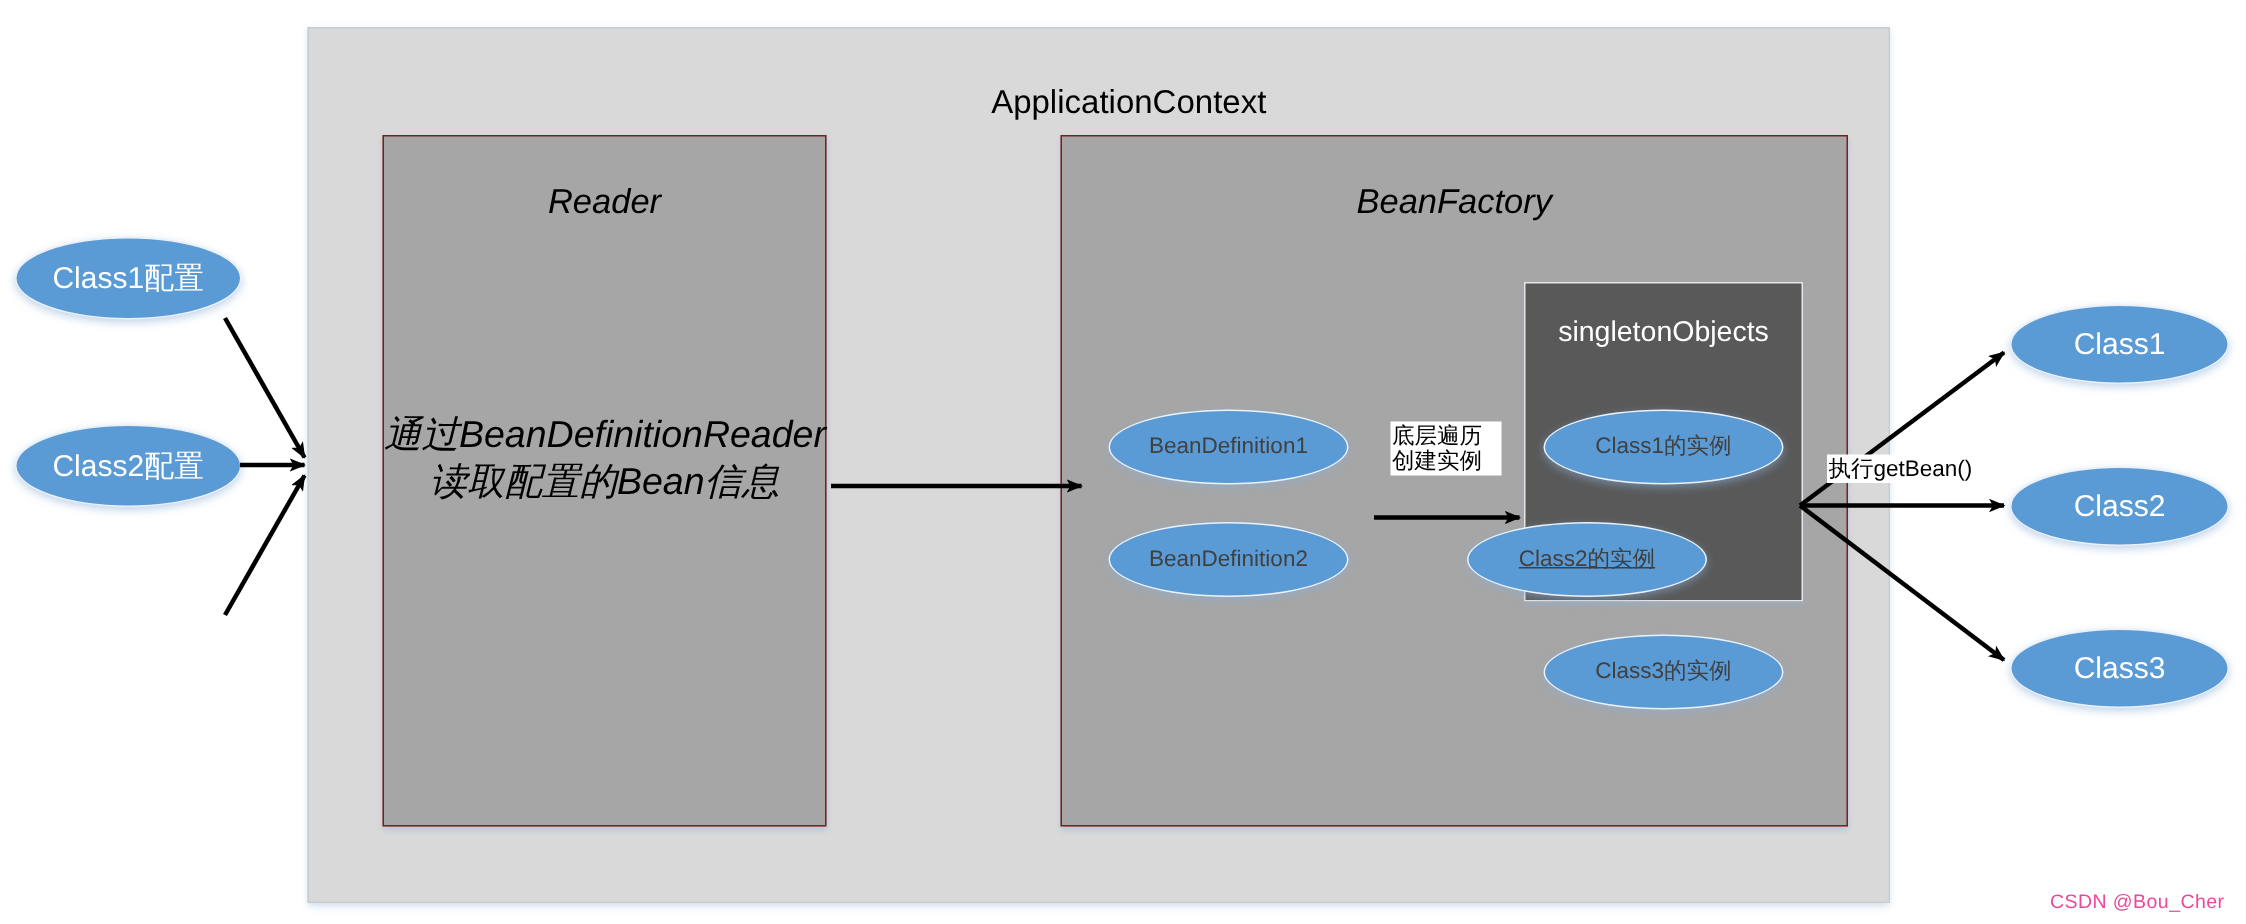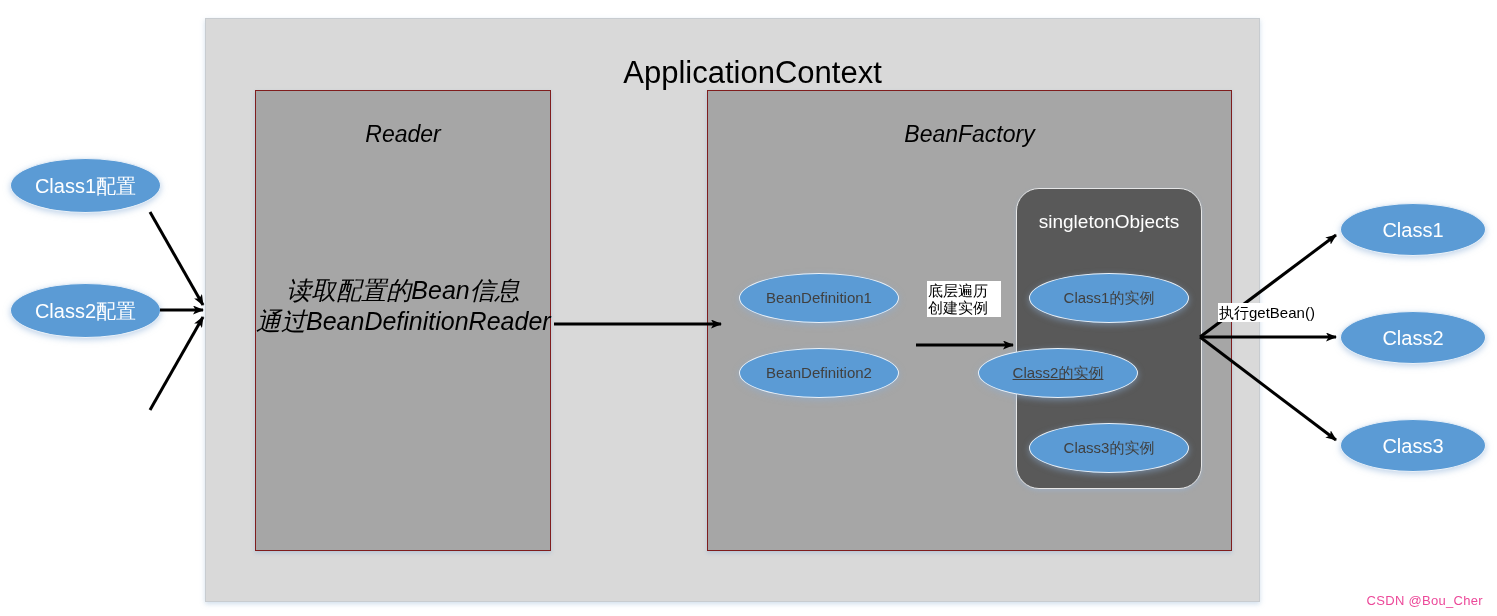--- a/index.html
+++ b/index.html
@@ -44,21 +44,21 @@
   .panel-title {
     position: absolute;
     left: 0;
     right: 0;
     text-align: center;
     color: #000000;
     white-space: nowrap;
   }
   .appctx-title {
     top: 36px;
-    font-size: 31px;
+    font-size: 22px;
     padding-left: 40px;
   }
   .panel-heading {
     top: 30px;
     font-size: 23px;
   }
   .subpanel-heading {
     top: 22px;
     font-size: 19px;
   }
@@ -114,33 +114,33 @@
 
 <div id="stage">
 
   <div class="box appctx" style="left:205px; top:18px; width:1055px; height:584px;">
     <div class="panel-title appctx-title">ApplicationContext</div>
   </div>
 
   <div class="box panel" style="left:255px; top:90px; width:296px; height:461px;">
     <div class="panel-title panel-heading">Reader</div>
     <div style="position:absolute; left:0; right:0; top:184px; text-align:center; font-size:25px; color:#000; line-height:1.25; white-space:nowrap;">
+      <div>通过BeanDefinitionReader</div>
       <div>读取配置的Bean信息</div>
-      <div>通过BeanDefinitionReader</div>
     </div>
   </div>
 
   <div class="box panel" style="left:707px; top:90px; width:525px; height:461px;">
     <div class="panel-title panel-heading">BeanFactory</div>
   </div>
 
   <div class="ellipse dark-text" style="left:739px; top:273px; width:160px; height:50px; font-size:15px;">BeanDefinition1</div>
   <div class="ellipse dark-text" style="left:739px; top:348px; width:160px; height:50px; font-size:15px;">BeanDefinition2</div>
 
-  <div class="box subpanel" style="left:1016px; top:188px; width:186px; height:301px;border-radius:23px;">
+  <div class="box subpanel" style="left:1016px; top:188px; width:186px; height:213px;">
     <div class="subpanel-heading panel-title" style="color:#ffffff;">singletonObjects</div>
   </div>
   <div class="ellipse dark-text" style="left:1029px; top:273px; width:160px; height:50px; font-size:15px;">Class1的实例</div>
   <div class="ellipse dark-text" style="left:978px; top:348px; width:160px; height:50px; font-size:15px;text-decoration:underline;">Class2的实例</div>
   <div class="ellipse dark-text" style="left:1029px; top:423px; width:160px; height:50px; font-size:15px;">Class3的实例</div>
 
   <div class="ellipse light-text" style="left:10px; top:158px; width:151px; height:55px; font-size:20px;">Class1配置</div>
   <div class="ellipse light-text" style="left:10px; top:283px; width:151px; height:55px; font-size:20px;">Class2配置</div>
 
   <div class="ellipse light-text" style="left:1340px; top:203px; width:146px; height:53px; font-size:20px;">Class1</div>

